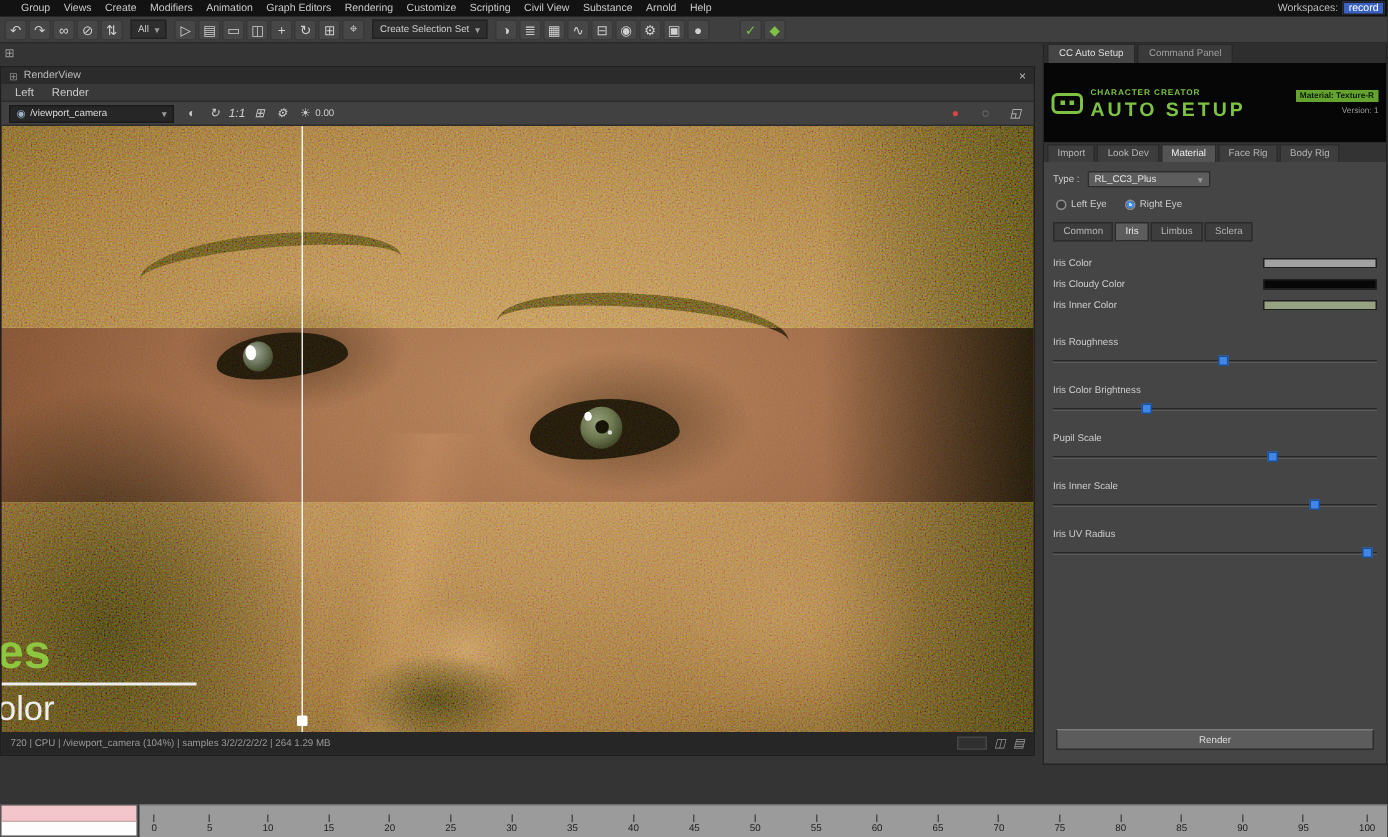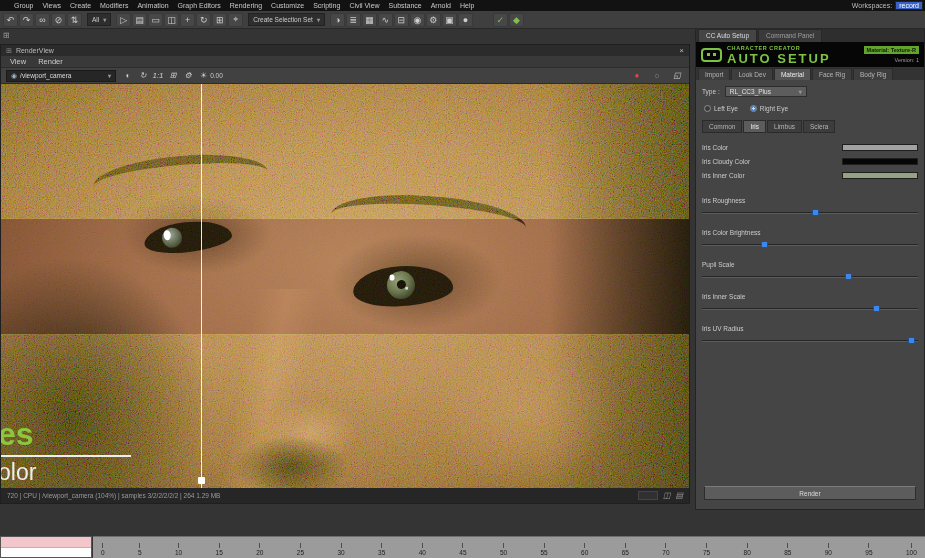--- a/index.html
+++ b/index.html
@@ -81,21 +81,21 @@
   #rv-status{height:15px;background:#262626;display:flex;align-items:center;padding:0 6px;font-size:6.5px;color:#9a9a9a;gap:8px;flex:0 0 auto}
   #rv-status-right{margin-left:auto;display:flex;align-items:center;gap:5px}
   .status-icon{font-size:8px;color:#9a9a9a;cursor:pointer}
   .status-box{width:20px;height:9px;border:1px solid #444;background:#303030;cursor:pointer}
 
   
   #cc-panel{position:absolute;left:695px;top:28px;width:230px;height:482px;background:#454545;border:1px solid #242424;display:flex;flex-direction:column;z-index:4}
   #dock-tabs{height:13px;background:#2e2e2e;display:flex;gap:1px;padding-left:2px;flex:0 0 auto}
   .dock-tab{font-size:6.5px;color:#9f9f9f;background:#3a3a3a;padding:2px 7px 0;border:1px solid #282828;border-bottom:none;cursor:pointer;white-space:nowrap}
   .dock-tab.active{background:#454545;color:#ddd}
-  #cc-header{height:25px;background:#060606;display:flex;align-items:center;padding:3px 5px;gap:5px;flex:0 0 auto}
+  #cc-header{height:53px;background:#060606;display:flex;align-items:center;padding:3px 5px;gap:5px;flex:0 0 auto}
   .cc-logo{width:21px;height:14px;border:2px solid #7dc243;border-radius:4px;display:flex;align-items:center;justify-content:center;gap:3px;flex:0 0 auto}
   .cc-logo i{width:3px;height:3px;background:#7dc243;display:block}
   .cc-brand{display:flex;flex-direction:column;gap:1px}
   .brand-small{font-size:5.5px;color:#7dc243;letter-spacing:.6px;font-weight:bold;white-space:nowrap}
   .brand-large{font-size:13px;color:#7dc243;font-weight:bold;letter-spacing:2px;line-height:1;white-space:nowrap}
   .cc-meta{margin-left:auto;display:flex;flex-direction:column;align-items:flex-end;gap:3px}
   .cc-badge{font-size:5.5px;background:#64a42e;color:#0d1d05;padding:1px 3px;font-weight:bold;white-space:nowrap}
   .cc-version{font-size:5.5px;color:#9a9a9a;white-space:nowrap}
   #nav-tabs{height:13px;display:flex;gap:1px;background:#333;padding:1px 2px 0;flex:0 0 auto}
   .nav-tab{font-size:6.5px;color:#b5b5b5;background:#3d3d3d;padding:2px 6px 0;border:1px solid #2b2b2b;border-bottom:none;cursor:pointer;white-space:nowrap}
@@ -254,21 +254,21 @@
   <span id="vp-tab-icon">⊞</span>
 
   <div id="renderview">
     <div id="rv-titlebar">
       <span id="rv-window-icon">⊞</span>
       <span id="rv-title">RenderView</span>
       <span id="rv-close">×</span>
     </div>
     <div id="rv-menus">
 
-    <span class="rv-menu">View</span>
+    <span class="rv-menu">Left</span>
         <span class="rv-menu">Render</span>
       </div>
     <div id="rv-toolbar">
       <span id="rv-camera">
         <span class="cam-glyph">◉</span>
         <span>/viewport_camera</span>
         <b class="caret">▾</b>
       </span>
       <span class="tb-group">
 

